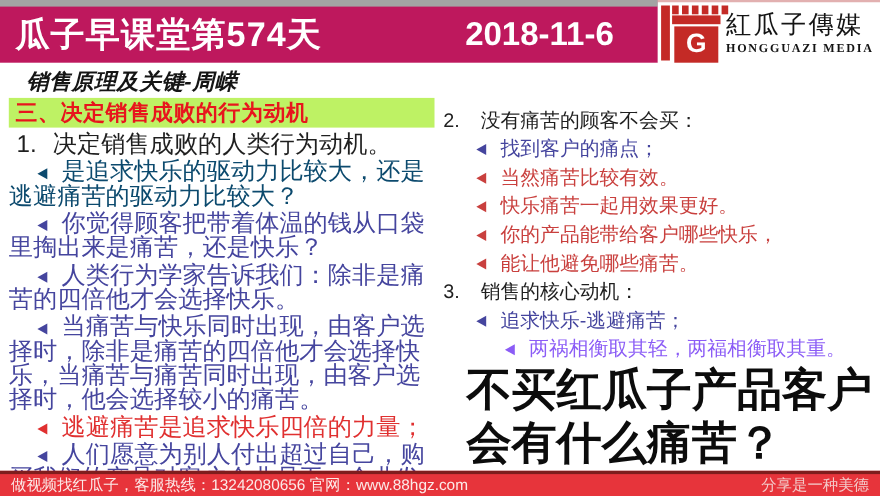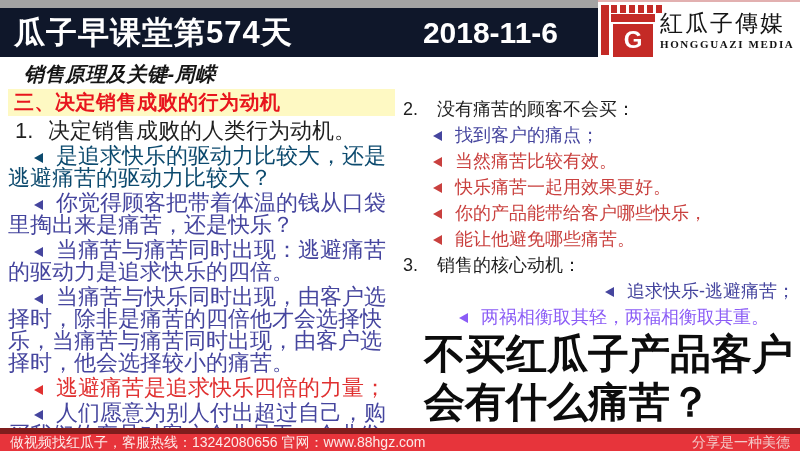--- a/index.html
+++ b/index.html
@@ -6,21 +6,21 @@
   html, body { background: #888; }
   body { font-family: "Liberation Sans", sans-serif; }
   .slide {
     position: relative; width: 800px; height: 451px;
     background: #ffffff; overflow: hidden; margin: 0 auto;
   }
 
   
   .banner { position: absolute; top: 0; left: 0; width: 800px; height: 57px; display: flex; }
   .banner-red {
-    flex: 1; background: #0f172a; border-top: 8px solid #a3a3a3;
+    flex: 1; background: #be185d; border-top: 6px solid #a3a3a3;
     display: flex; align-items: center; color: #fff;
   }
   .banner-title { font-size: 31px; font-weight: bold; padding-left: 14px; letter-spacing: 1px; }
   .banner-date { font-size: 30px; font-weight: bold; margin-left: auto; margin-right: 40px; }
 
   .logo-box {
     width: 202px; background: #fff; display: flex; align-items: center;
     border-top: 2px solid rgba(190,80,80,.45); padding-left: 3px;
   }
   .logo-icon { position: relative; width: 55px; height: 54px; flex: 0 0 auto; }
@@ -37,21 +37,21 @@
   .logo-cn { font-family: "DejaVu Serif", serif; font-weight: normal; font-size: 23px; color: #141414; letter-spacing: 2px; line-height: 26px; }
   .logo-en { font-family: Liberation Serif, serif; font-weight: bold; font-size: 11px; color: #141414; letter-spacing: 1.6px; margin-top: 2px; }
 
   
   .subtitle {
     position: absolute; top: 61px; left: 24px;
     font-size: 20px; font-weight: bold; font-style: italic; color: #151515; letter-spacing: .5px;
   }
   .section-bar {
     position: absolute; top: 89px; left: 8px; width: 387px; height: 27px;
-    background: #fef9c3; display: flex; align-items: center; padding-left: 6px;
+    background: #bef264; display: flex; align-items: center; padding-left: 6px;
   }
   .section-title { color: #e8151d; font-size: 20px; font-weight: bold; letter-spacing: .5px; }
 
   
   .col1 { position: absolute; left: 8px; top: 120px; width: 392px; font-size: 22px; line-height: 22px; color: #1f1f1f; }
   .col1 p { margin: 0 0 3px 0; }
   .col2 { position: absolute; left: 403px; top: 96px; width: 392px; font-size: 18px; line-height: 26px; color: #1f1f1f; }
   .col2 p { margin: 0; }
 
   .num-head .num { display: inline-block; width: 33px; margin-left: 7px; }
@@ -67,21 +67,21 @@
 
   
   .headline {
     position: absolute; left: 424px; top: 330px; width: 376px;
     font-size: 41px; line-height: 48px; font-weight: 900; color: #0c0c0c; letter-spacing: 0px;
   }
 
   
   .footer {
     position: absolute; left: 0; bottom: 0; width: 800px; height: 23px;
-    background: #e7343b; border-top: 6px solid #7f1d1d;
+    background: #e7343b; border-top: 3px solid #7f1d1d;
     display: flex; align-items: center; justify-content: space-between;
     padding: 0 10px; font-size: 14px;
   }
   .footer-left { color: #fceae8; }
   .footer-right { color: #f3c9c8; }
 </style>
 </head>
 <body>
 
 <div class="slide">
@@ -117,39 +117,39 @@
   <div class="section-bar">
     <span class="section-title">三、决定销售成败的行为动机</span>
   </div>
 
   <div class="col1">
     <p class="num-head">
       <span class="num">1.</span><span>决定销售成败的人类行为动机。</span>
     </p>
     <p class="bullet" style="color: #0c4a6e;"><span class="tri"></span><span>是追求快乐的驱动力比较大，还是逃避痛苦的驱动力比较大？</span></p>
     <p class="bullet" style="color: rgb(69, 69, 158);"><span class="tri"></span><span>你觉得顾客把带着体温的钱从口袋里掏出来是痛苦，还是快乐？</span></p>
-    <p class="bullet" style="color: rgb(69, 69, 158);"><span class="tri"></span><span>当痛苦与痛苦同时出现：逃避痛苦的驱动力是追求快乐的四倍。</span></p>
+    <p class="bullet" style="color: rgb(69, 69, 158);"><span class="tri"></span><span>人类行为学家告诉我们：除非是痛苦的四倍他才会选择快乐。</span></p>
     <p class="bullet" style="color: rgb(69, 69, 158); font-family: Liberation Serif, serif;"><span class="tri"></span><span>当痛苦与快乐同时出现，由客户选择时，除非是痛苦的四倍他才会选择快乐，当痛苦与痛苦同时出现，由客户选择时，他会选择较小的痛苦。</span></p>
     <p class="bullet" style="color: rgb(224, 48, 48);"><span class="tri"></span><span>逃避痛苦是追求快乐四倍的力量；</span></p>
     <p class="bullet" style="color: rgb(69, 69, 158);"><span class="tri"></span><span>人们愿意为别人付出超过自己，购买我们的产品对客户企业员工、企业发展的重要性？</span></p>
   </div>
 
   <div class="col2">
     <p class="num-head">
       <span class="num">2.</span><span>没有痛苦的顾客不会买：</span>
     </p>
     <p class="bullet" style="color: rgb(69, 69, 158);"><span class="tri"></span><span>找到客户的痛点；</span></p>
     <p class="bullet" style="color: rgb(201, 64, 62);"><span class="tri"></span><span>当然痛苦比较有效。</span></p>
     <p class="bullet" style="color: rgb(201, 64, 62);"><span class="tri"></span><span>快乐痛苦一起用效果更好。</span></p>
     <p class="bullet" style="color: rgb(201, 64, 62);"><span class="tri"></span><span>你的产品能带给客户哪些快乐，</span></p>
     <p class="bullet" style="color: rgb(201, 64, 62);"><span class="tri"></span><span>能让他避免哪些痛苦。</span></p>
     <p class="num-head">
       <span class="num">3.</span><span>销售的核心动机：</span>
     </p>
-    <p class="bullet" style="color: rgb(69, 69, 158); text-align: right;"><span class="tri"></span><span>追求快乐-逃避痛苦；</span></p>
+    <p class="bullet" style="color: rgb(69, 69, 158);"><span class="tri"></span><span>追求快乐-逃避痛苦；</span></p>
     <p class="bullet" style="color: #8b5cf6; text-align: center;"><span class="tri"></span><span>两祸相衡取其轻，两福相衡取其重。</span></p>
   </div>
 
   <div class="headline">
     <div>不买红瓜子产品客户</div>
     <div>会有什么痛苦？</div>
   </div>
 
   <div class="footer">
     <span class="footer-left">做视频找红瓜子，客服热线：13242080656  官网：www.88hgz.com</span>

